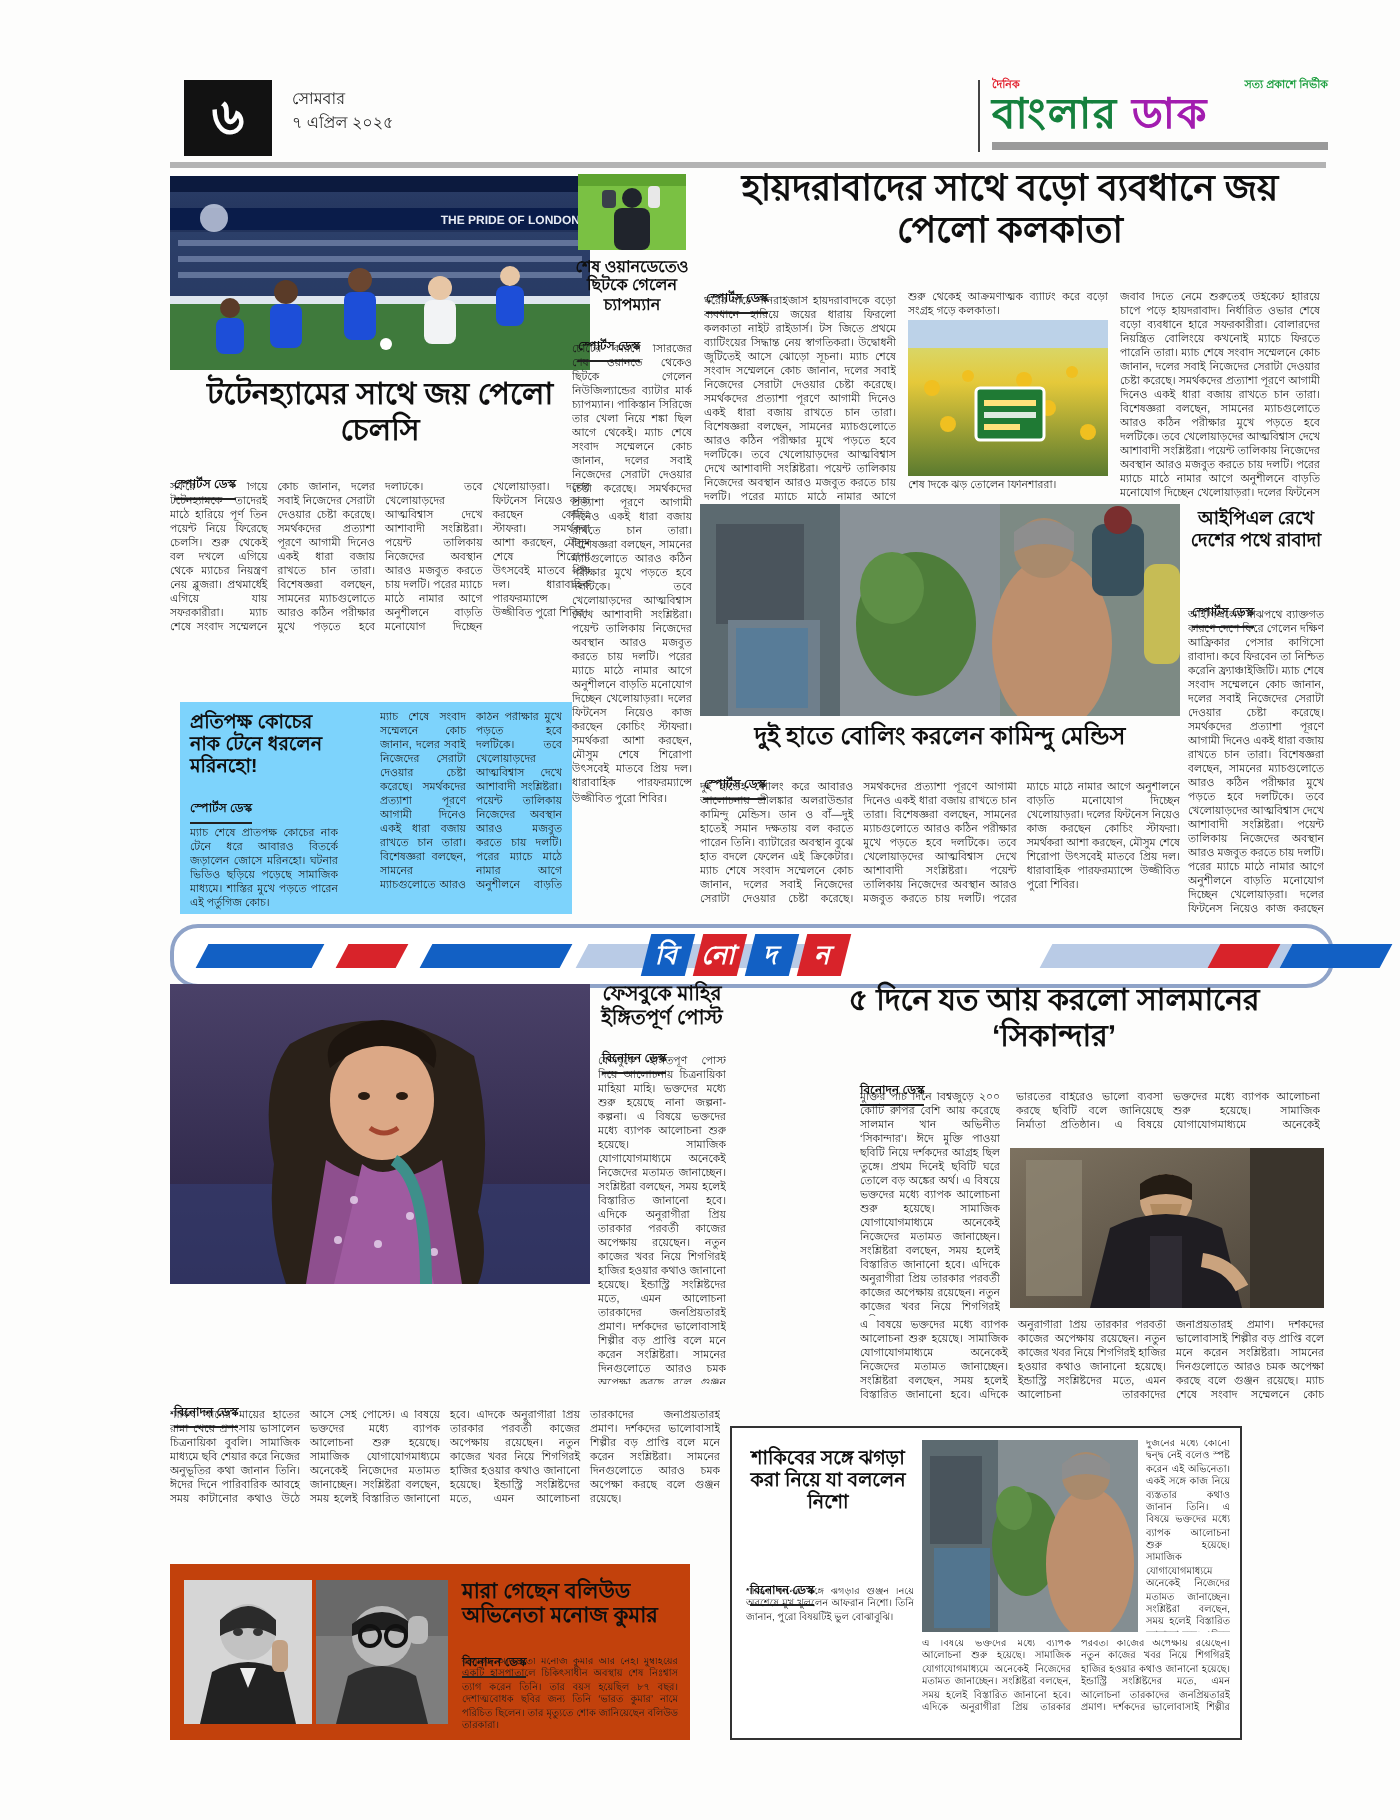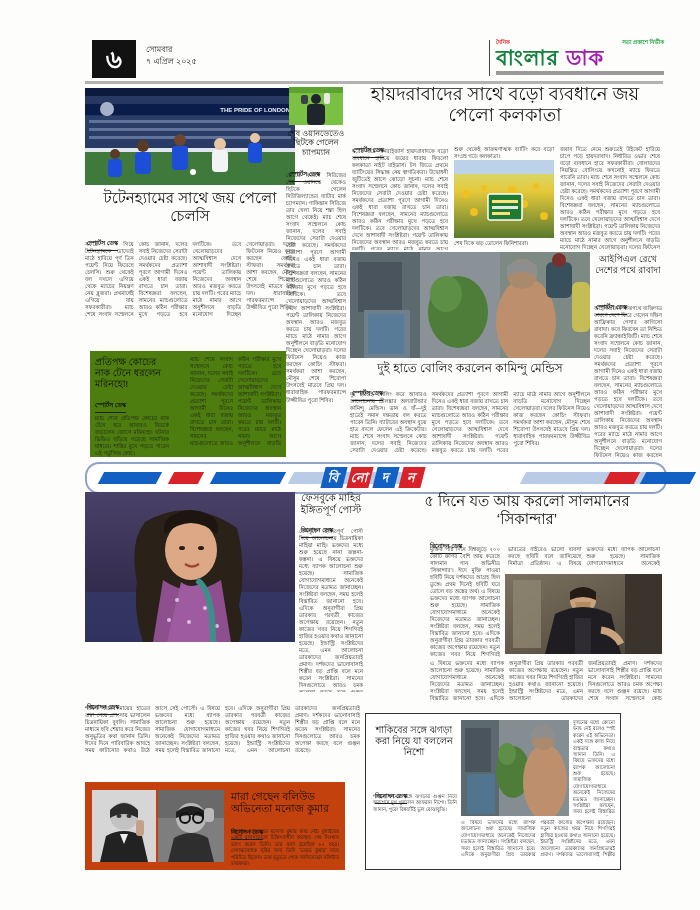--- a/index.html
+++ b/index.html
@@ -1,18 +1,18 @@
 <!DOCTYPE html>
 <html><head>
 <meta charset="utf-8">
 <style>
   html,body{margin:0;padding:0;background:#e8e8e8;font-family:"Liberation Sans",sans-serif;}
   #page{position:relative;width:700px;height:910px;background:#fdfdfc;margin:0 auto;overflow:hidden;}
   .abs{position:absolute;}
-  .headline{font-weight:normal;color:#0f0f0f;text-align:center;line-height:1.18;}
+  .headline{font-weight:bold;color:#0f0f0f;text-align:center;line-height:1.18;}
   .byline{font-size:6px;font-weight:bold;color:#111;border-bottom:1px solid #222;display:inline-block;padding-bottom:1px;}
   .body{font-size:5.4px;line-height:1.3;color:#1c1c1c;text-align:justify;overflow:hidden;}
   .cols2{column-count:2;column-gap:5px;}
   .cols3{column-count:3;column-gap:5px;}
   .cols4{column-count:4;column-gap:5px;}
   .rule{background:#b3b3b3;}
   .photo{overflow:hidden;background:#ccc;}
   .photo svg{display:block;}
   
   .mast-title{font-size:21px;font-weight:bold;letter-spacing:1px;line-height:1;}
@@ -88,21 +88,21 @@
   </div>
   <div class="abs headline" style="left:85px;top:189px;width:210px;font-size:15px;">টটেনহ্যামের সাথে জয় পেলো চেলসি</div>
   <div class="abs" style="left:87px;top:231px;">
     <span class="byline">স্পোর্টস ডেস্ক</span>
   </div>
   <div class="abs body cols4" style="left:85px;top:241px;width:210px;height:104px;">
     <span>সফরে গিয়ে টটেনহ্যামকে তাদেরই মাঠে হারিয়ে পূর্ণ তিন পয়েন্ট নিয়ে ফিরেছে চেলসি। শুরু থেকেই বল দখলে এগিয়ে থেকে ম্যাচের নিয়ন্ত্রণ নেয় ব্লুজরা। প্রথমার্ধেই এগিয়ে যায় সফরকারীরা।</span>
     <span>ম্যাচ শেষে সংবাদ সম্মেলনে কোচ জানান, দলের সবাই নিজেদের সেরাটা দেওয়ার চেষ্টা করেছে। সমর্থকদের প্রত্যাশা পূরণে আগামী দিনেও একই ধারা বজায় রাখতে চান তারা। বিশেষজ্ঞরা বলছেন, সামনের ম্যাচগুলোতে আরও কঠিন পরীক্ষার মুখে পড়তে হবে দলটিকে। তবে খেলোয়াড়দের আত্মবিশ্বাস দেখে আশাবাদী সংশ্লিষ্টরা। পয়েন্ট তালিকায় নিজেদের অবস্থান আরও মজবুত করতে চায় দলটি। পরের ম্যাচে মাঠে নামার আগে অনুশীলনে বাড়তি মনোযোগ দিচ্ছেন খেলোয়াড়রা। দলের ফিটনেস নিয়েও কাজ করছেন কোচিং স্টাফরা। সমর্থকরা আশা করছেন, মৌসুম শেষে শিরোপা উৎসবেই মাতবে প্রিয় দল। ধারাবাহিক পারফরম্যান্সে উজ্জীবিত পুরো শিবির।</span>
   </div>
 
-  <div class="abs" style="left:90px;top:351px;width:196px;height:106px;background:#4d7c0f;padding:5px;box-sizing:border-box;display:flex;gap:21px;">
+  <div class="abs" style="left:90px;top:351px;width:196px;height:106px;background:#7dd3fc;padding:5px;box-sizing:border-box;display:flex;gap:21px;">
     <div style="width:74px;flex:none;">
       <div class="headline" style="font-size:9.5px;text-align:left;">প্রতিপক্ষ কোচের নাক টেনে ধরলেন মরিনহো!</div>
       <div style="margin-top:3px;"><span class="byline">স্পোর্টস ডেস্ক</span></div>
       <div class="body" style="margin-top:2px;height:46px;">
         <span>ম্যাচ শেষে প্রতিপক্ষ কোচের নাক টেনে ধরে আবারও বিতর্কে জড়ালেন জোসে মরিনহো। ঘটনার ভিডিও ছড়িয়ে পড়েছে সামাজিক মাধ্যমে। শাস্তির মুখে পড়তে পারেন এই পর্তুগিজ কোচ।</span>
       </div>
     </div>
     <div class="body cols2" style="flex:1;height:94px;">
       <span>ম্যাচ শেষে সংবাদ সম্মেলনে কোচ জানান, দলের সবাই নিজেদের সেরাটা দেওয়ার চেষ্টা করেছে। সমর্থকদের প্রত্যাশা পূরণে আগামী দিনেও একই ধারা বজায় রাখতে চান তারা। বিশেষজ্ঞরা বলছেন, সামনের ম্যাচগুলোতে আরও কঠিন পরীক্ষার মুখে পড়তে হবে দলটিকে। তবে খেলোয়াড়দের আত্মবিশ্বাস দেখে আশাবাদী সংশ্লিষ্টরা। পয়েন্ট তালিকায় নিজেদের অবস্থান আরও মজবুত করতে চায় দলটি। পরের ম্যাচে মাঠে নামার আগে অনুশীলনে বাড়তি মনোযোগ দিচ্ছেন খেলোয়াড়রা। দলের ফিটনেস নিয়েও কাজ করছেন কোচিং স্টাফরা। সমর্থকরা আশা করছেন, মৌসুম শেষে শিরোপা উৎসবেই মাতবে প্রিয় দল। ধারাবাহিক পারফরম্যান্সে উজ্জীবিত পুরো শিবির।</span>
     </div>

